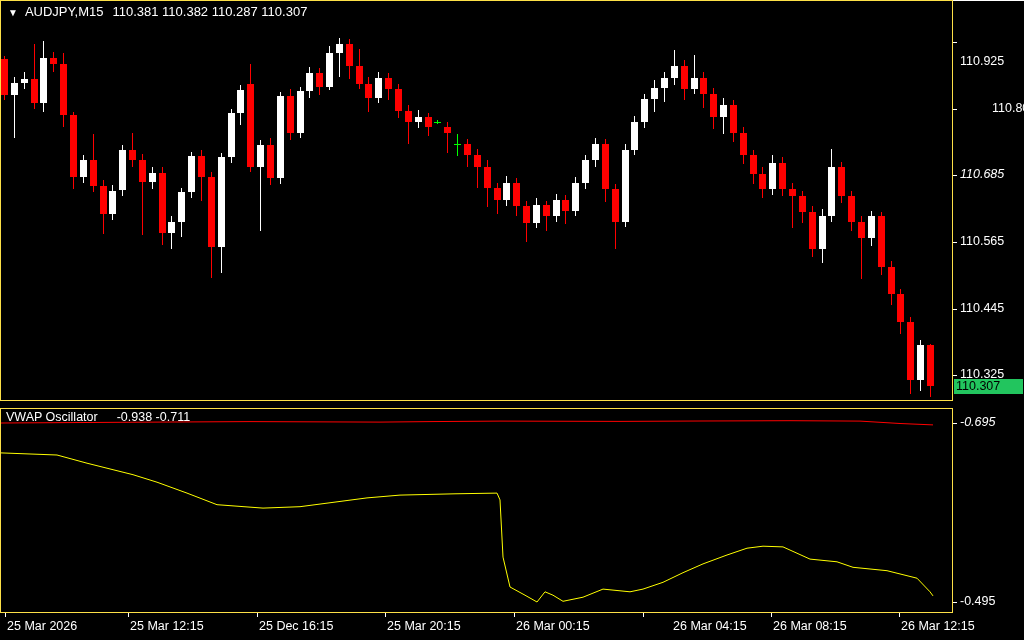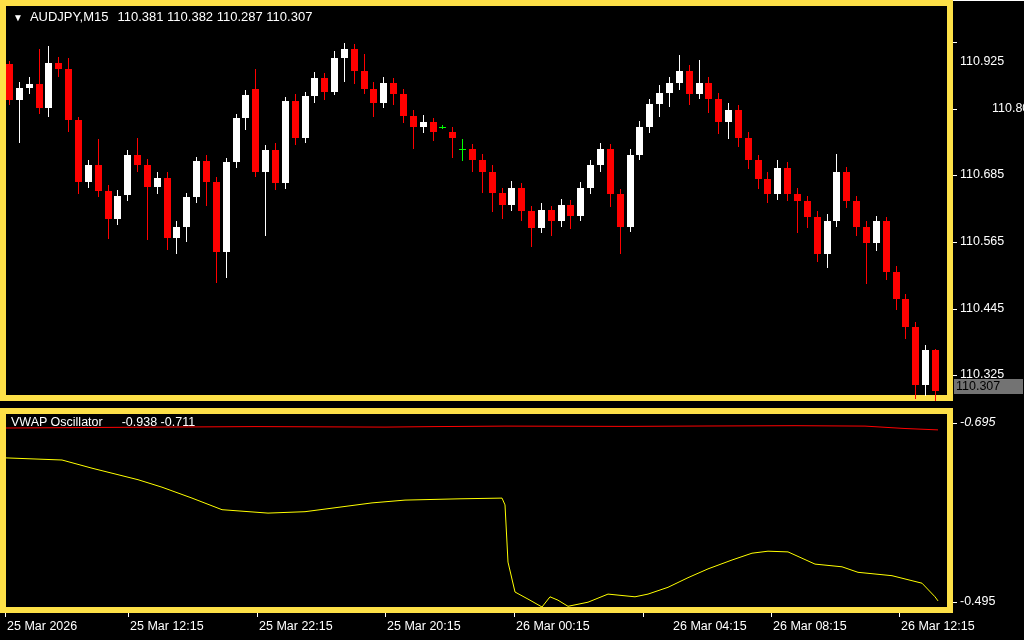--- a/index.html
+++ b/index.html
@@ -1,31 +1,31 @@
 <!DOCTYPE html>
 <html><head>
 <meta charset="utf-8">
 <style>
   html,body{margin:0;padding:0;background:#000;width:1024px;height:640px;overflow:hidden}
   #screen{position:relative;width:1024px;height:640px;background:#000;
           font-family:"Liberation Sans",sans-serif;-webkit-font-smoothing:none}
-  .panel{position:absolute;left:0;width:953px;border:6px solid #fde047;background:#000;box-sizing:border-box}
+  .panel{position:absolute;left:0;width:953px;border:1px solid #fde047;background:#000;box-sizing:border-box}
   #main-panel{top:0;height:401px}
   #osc-panel{top:408px;height:205px}
   #divider{position:absolute;top:401px;left:0;width:953px;height:7px;background:#000}
   .panel svg{position:absolute;left:0;top:0;display:block}
   #chart-title{position:absolute;top:3px;left:7px;color:#fff;font-size:13px;white-space:nowrap;z-index:4}
   #title-caret{font-size:10px;margin-right:7px;color:#fff;cursor:pointer}
   #title-ohlc{margin-left:9px}
   #osc-label{position:absolute;top:1px;left:5px;color:#fff;font-size:12.5px;white-space:nowrap;z-index:4}
   #osc-values{margin-left:19px}
   #price-scale{position:absolute;left:953px;top:0;width:71px;height:613px;color:#fff;font-size:12.5px}
   .pl{position:absolute;left:7px;height:14px;line-height:14px;white-space:nowrap}
   .ptick{position:absolute;left:0;width:4px;height:1px;background:#fff}
-  #price-box{position:absolute;left:954px;top:379px;width:69px;height:15px;background:#737373;color:#000;
+  #price-box{position:absolute;left:954px;top:379px;width:69px;height:15px;background:#22c55e;color:#000;
              font-size:12.5px;line-height:15px;padding-left:2px;z-index:6;box-sizing:border-box}
   #time-scale{position:absolute;left:0;top:613px;width:1024px;height:27px;color:#fff;font-size:12.5px}
   .tl{position:absolute;top:6px;white-space:nowrap}
   .ttick{position:absolute;top:0;width:1px;height:4px;background:#fff}
   #top-frame{position:absolute;left:953px;top:0;width:71px;height:1px;background:#fff}
 </style>
 </head>
 <body>
 
 <div id="screen">
@@ -430,21 +430,21 @@
     </div>
   </div>
 
   <div id="top-frame"></div>
 
   <div id="price-scale">
       <div class="pl" style="top: 34px; margin-top: 20px;">110.925</div>
       <div class="ptick" style="top: 42px;"></div>
       <div class="pl" style="top: 101px; margin-left: 32px;">110.805</div>
       <div class="ptick" style="top: 109px;"></div>
-      <div class="pl" style="top: 167px;">110.685</div>
+      <div class="pl" style="top: 167px; font-style: italic;">110.685</div>
       <div class="ptick" style="top: 175px;"></div>
       <div class="pl" style="top: 234px;">110.565</div>
       <div class="ptick" style="top: 242px;"></div>
       <div class="pl" style="top: 301px;">110.445</div>
       <div class="ptick" style="top: 309px;"></div>
       <div class="pl" style="top: 367px;">110.325</div>
       <div class="ptick" style="top: 375px;"></div>
       <div class="pl" style="top: 415px; font-style: italic;">-0.695</div>
       <div class="ptick" style="top: 423px;"></div>
       <div class="pl" style="top: 594px;">-0.495</div>
@@ -454,21 +454,21 @@
   <div id="price-box">
     <span>110.307</span>
   </div>
 
   <div id="time-scale">
       <div class="ttick" style="left: 5px;"></div>
       <div class="tl" style="left: 7px;">25 Mar 2026</div>
       <div class="ttick" style="left: 128px;"></div>
       <div class="tl" style="left: 130px;">25 Mar 12:15</div>
       <div class="ttick" style="left: 257px;"></div>
-      <div class="tl" style="left: 259px;">25 Mar 22:15</div>
+      <div class="tl" style="left: 259px;">25 Dec 16:15</div>
       <div class="ttick" style="left: 385px;"></div>
       <div class="tl" style="left: 387px;">25 Mar 20:15</div>
       <div class="ttick" style="left: 514px;"></div>
       <div class="tl" style="left: 516px;">26 Mar 00:15</div>
       <div class="ttick" style="left: 643px;"></div>
       <div class="tl" style="left: 645px; margin-left: 28px;">26 Mar 04:15</div>
       <div class="ttick" style="left: 771px;"></div>
       <div class="tl" style="left: 773px;">26 Mar 08:15</div>
       <div class="ttick" style="left: 899px;"></div>
       <div class="tl" style="left: 901px;">26 Mar 12:15</div>

